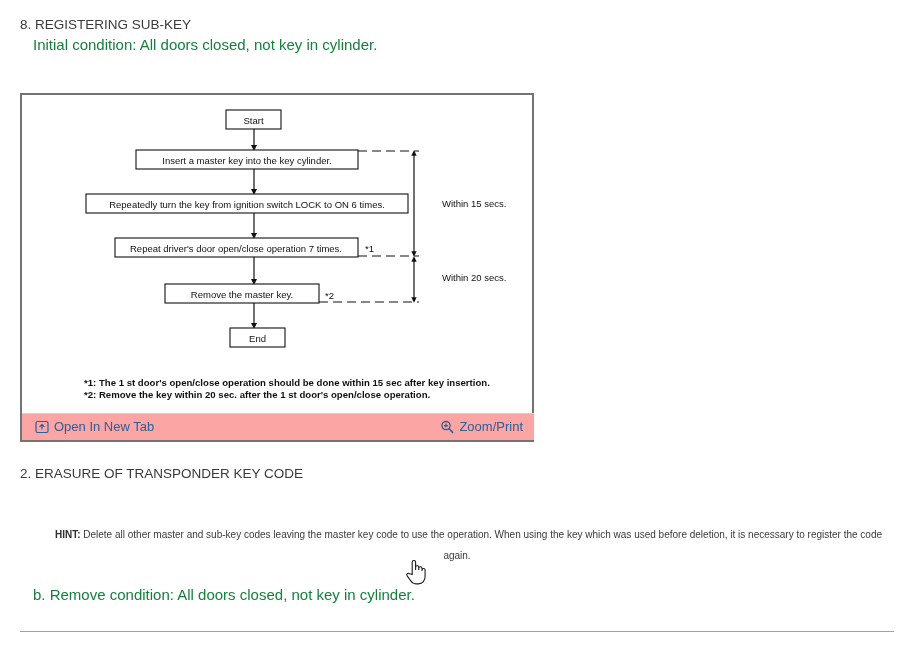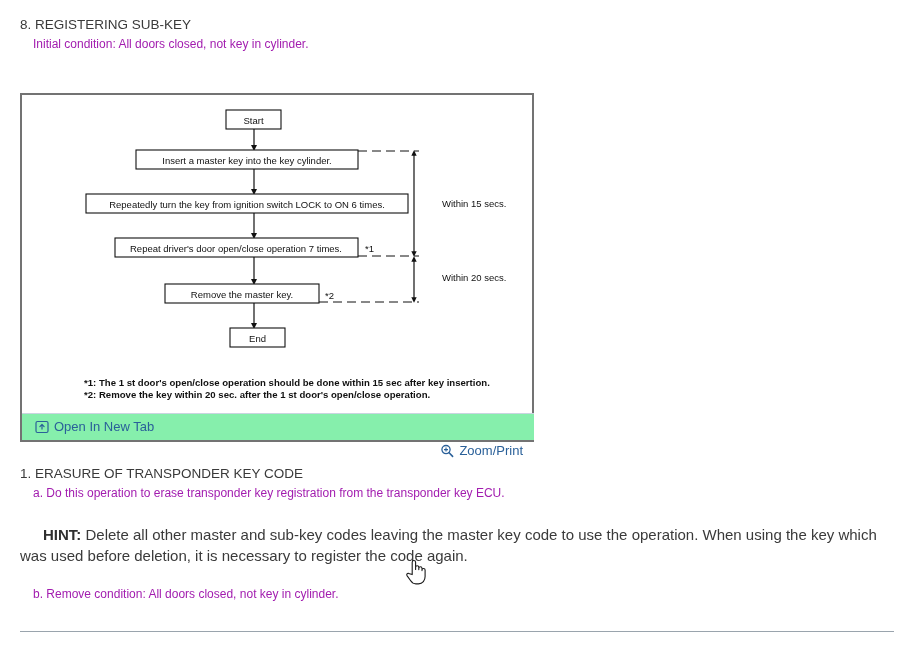--- a/index.html
+++ b/index.html
@@ -25,30 +25,31 @@
   }
   .sec-title {
     position: absolute;
     font-size: 13.5px;
     line-height: 17px;
     color: #3a3a3a;
     white-space: nowrap;
   }
   .sec-sub {
     position: absolute;
-    font-size: 12px;
+    font-size: 15px;
     line-height: 17px;
-    color: #a21caf;
+    color: #15803d;
     white-space: nowrap;
   }
   .para {
     position: absolute;
-    font-size: 15px;
+    font-size: 10px;
     line-height: 21px;
     color: #3a3a3a;
+    text-align: center;
   }
   .para b { font-weight: bold; color: #2f2f2f; }
 
   
   .figure-frame {
     position: absolute;
     left: 20px;
     top: 93px;
     width: 514px;
     height: 349px;
@@ -65,39 +66,39 @@
   }
   .figure-canvas svg { display: block; }
 
   
   .figure-bar {
     position: absolute;
     left: 0;
     bottom: 0;
     width: 512px;
     height: 27px;
-    background: #86efac;
+    background: #fca5a5;
     border-top: 1px solid #c9d4e0;
     box-sizing: border-box;
   }
   .bar-link {
     position: absolute;
     top: 4px;
     display: flex;
     align-items: center;
     gap: 5px;
     color: #2a6099;
     font-size: 13px;
     line-height: 18px;
     cursor: pointer;
     text-decoration: none;
     white-space: nowrap;
   }
   .bar-link.left  { left: 13px; }
-  .bar-link.right { right: 11px; margin-top: 24px; }
+  .bar-link.right { right: 11px; }
   .bar-link .ico { display: inline-flex; width: 14px; height: 14px; }
   .bar-link .ico svg { width: 14px; height: 14px; display: block; }
 
   
   .bottom-rule {
     position: absolute;
     left: 20px;
     top: 631px;
     width: 874px;
     height: 0;
@@ -205,22 +206,21 @@
             <path d="M6 3.6 V 7.6 M4 5.6 H 8" stroke="#2a6099" stroke-width="1.1" fill="none"></path>
             <path d="M9.1 8.8 L 12.6 12.4" stroke="#2a6099" stroke-width="1.6" fill="none" stroke-linecap="round"></path>
           </svg>
         </span>
         <span>Zoom/Print</span>
       </a>
 
     </div>
   </div>
 
-  <div class="sec-title" style="left:20px; top:465px;">1. ERASURE OF TRANSPONDER KEY CODE</div>
-  <div class="sec-sub" style="left:33px; top:485px;">a. Do this operation to erase transponder key registration from the transponder key ECU.</div>
+  <div class="sec-title" style="left:20px; top:465px;">2. ERASURE OF TRANSPONDER KEY CODE</div>
 
   <div class="para" style="left:20px; top:524px; width:874px;">
     <span style="display:inline-block;width:23px;"></span><b>HINT:</b><span> Delete all other master and sub-key codes leaving the master key code to use the operation. When using the key which was used before deletion, it is necessary to register the code again.</span>
   </div>
 
   <div class="sec-sub" style="left:33px; top:586px;">b. Remove condition: All doors closed, not key in cylinder.</div>
 
   <div class="bottom-rule"></div>
 
   <div class="cursor">

